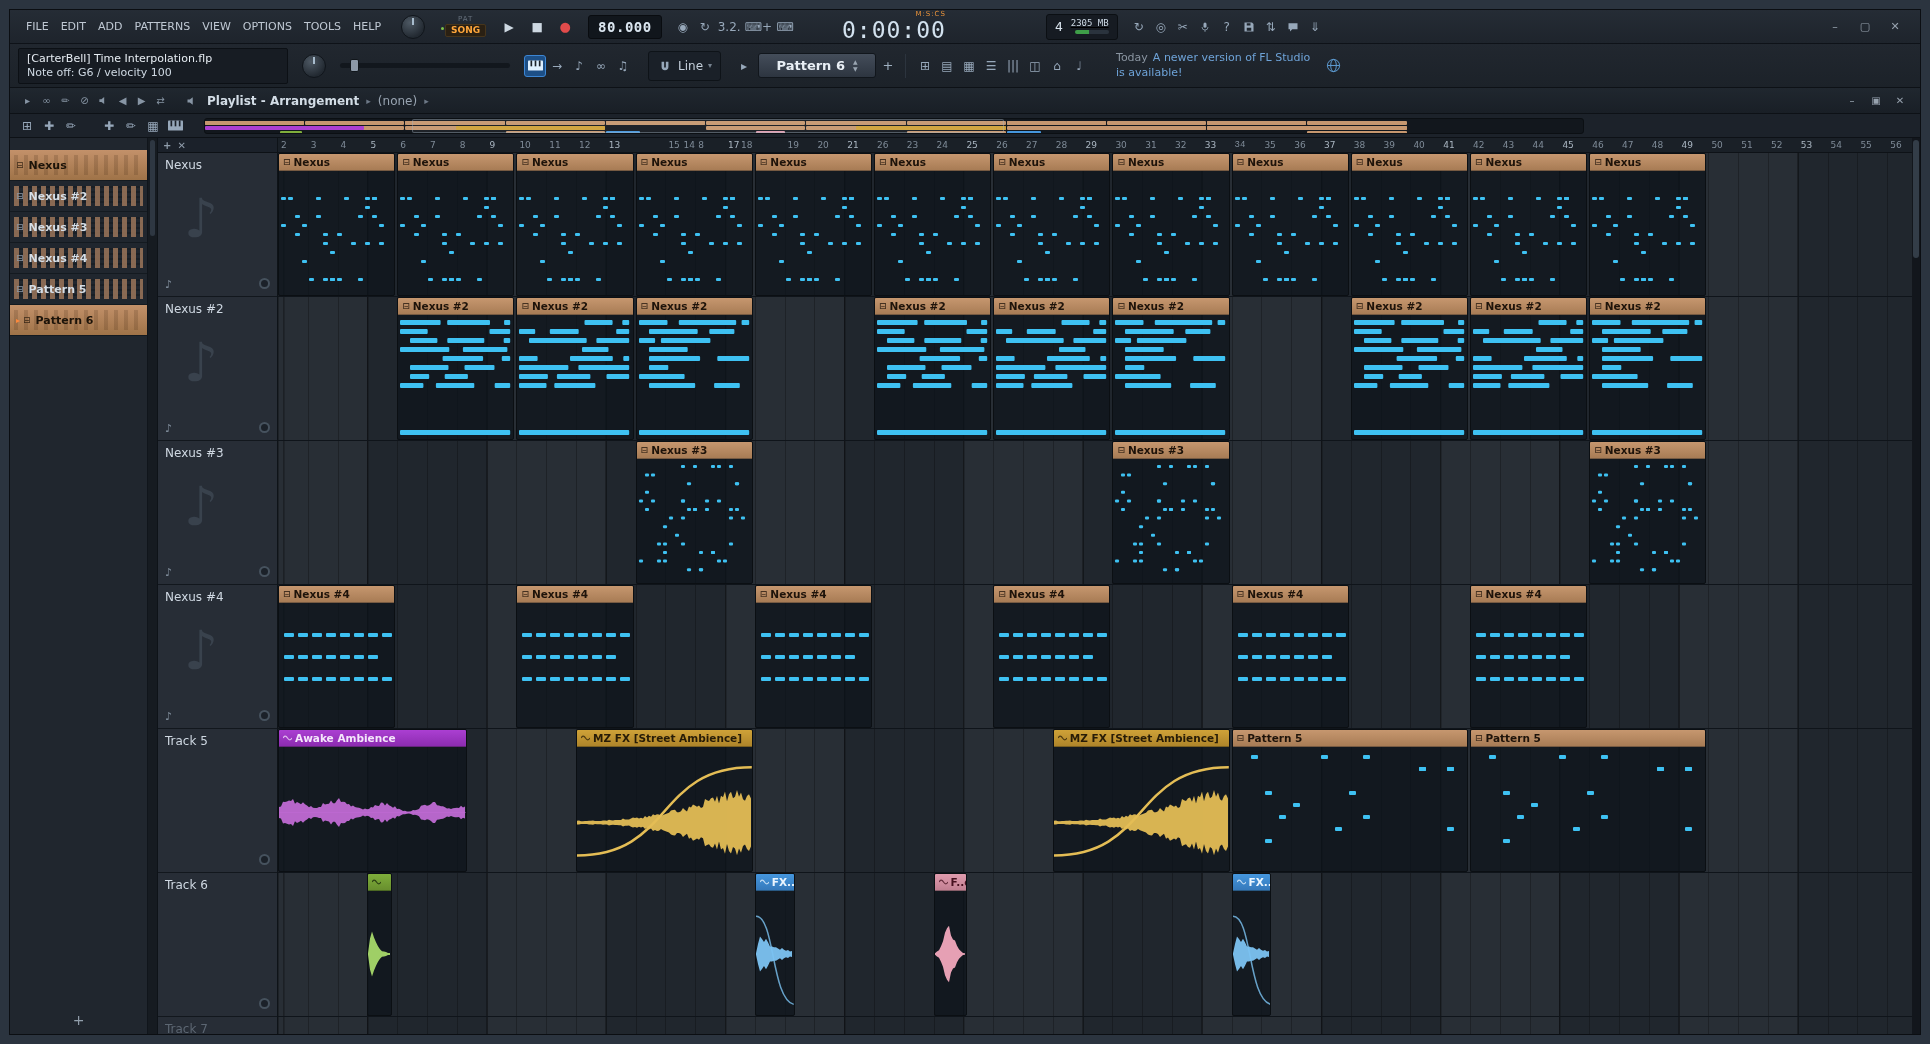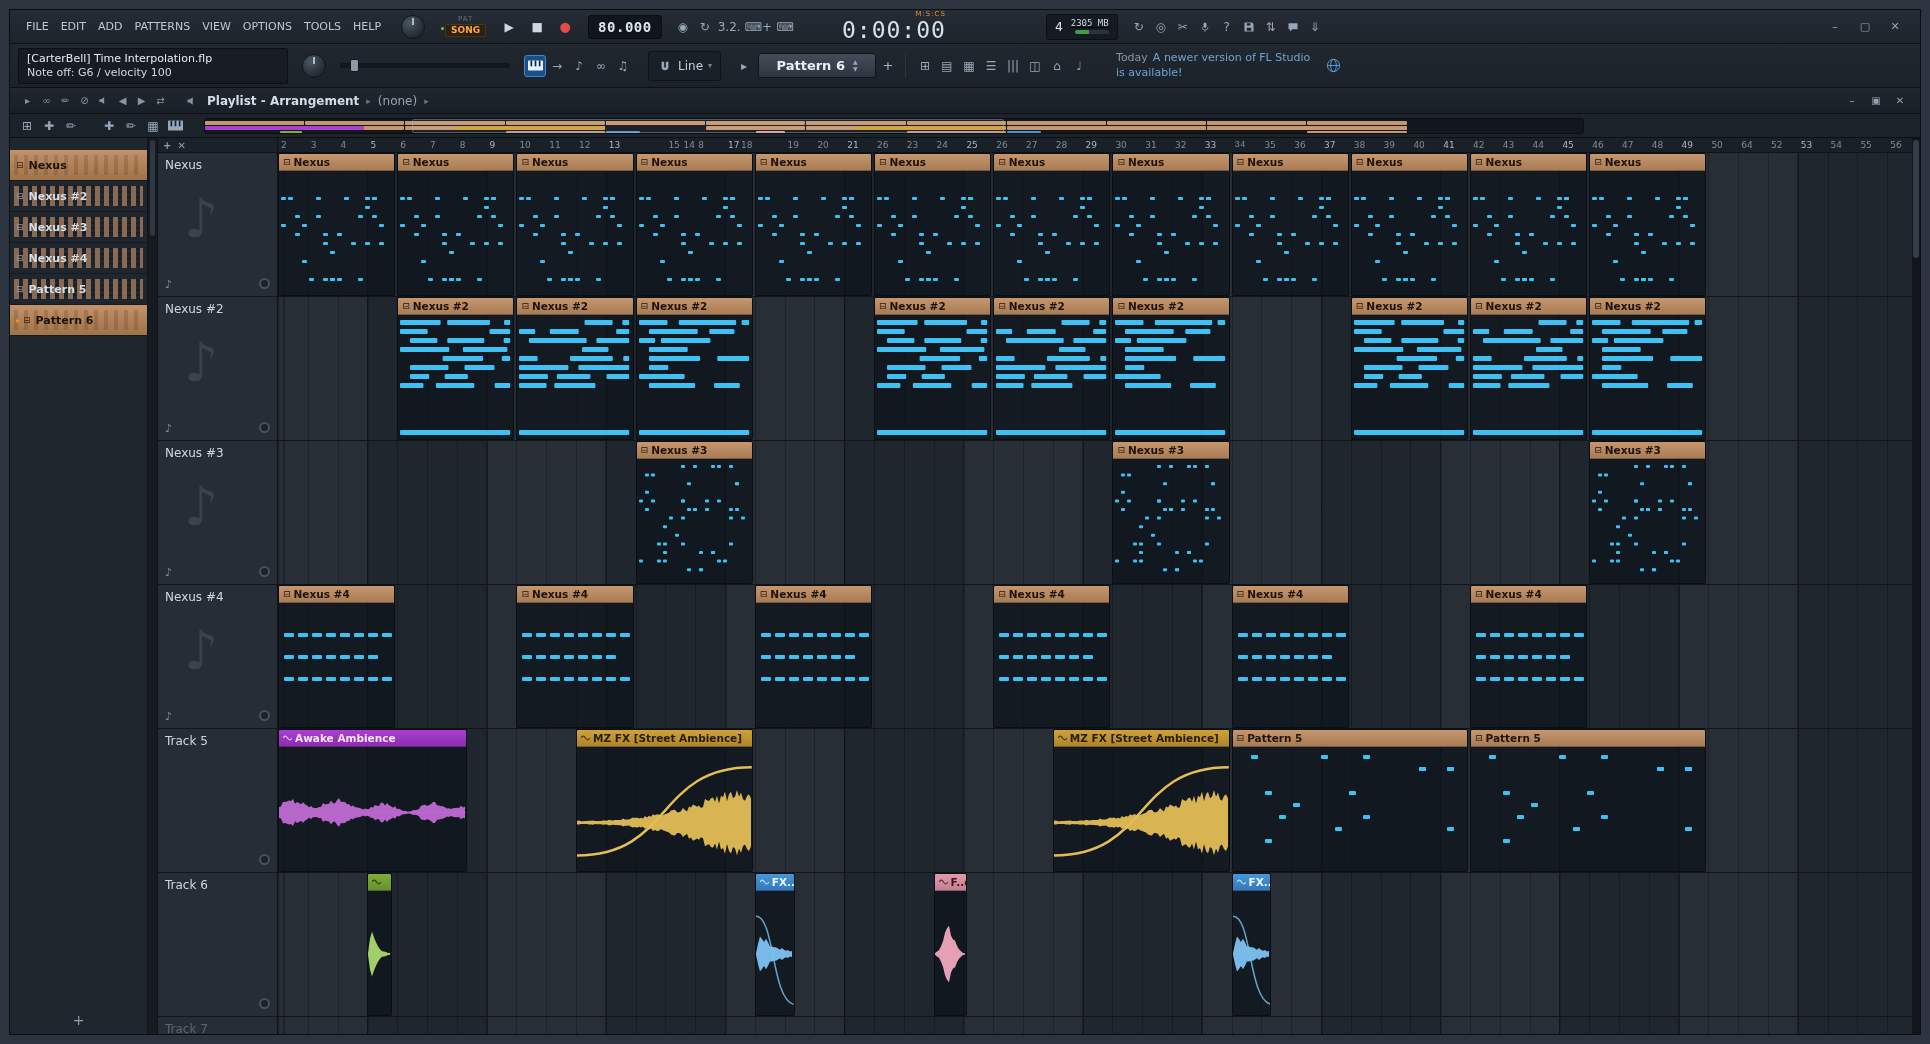--- a/index.html
+++ b/index.html
@@ -505,21 +505,21 @@
               <div class="rnum maj" style="left: 1165.2px;">41</div>
               <div class="rnum" style="left: 1195px;">42</div>
               <div class="rnum" style="left: 1224.8px;">43</div>
               <div class="rnum" style="left: 1254.6px;">44</div>
               <div class="rnum maj" style="left: 1284.4px;">45</div>
               <div class="rnum" style="left: 1314.2px;">46</div>
               <div class="rnum" style="left: 1344px;">47</div>
               <div class="rnum" style="left: 1373.8px;">48</div>
               <div class="rnum maj" style="left: 1403.6px;">49</div>
               <div class="rnum" style="left: 1433.4px;">50</div>
-              <div class="rnum" style="left: 1463.2px;">64</div>
+              <div class="rnum" style="left: 1463.2px;">51</div>
               <div class="rnum" style="left: 1493px;">52</div>
               <div class="rnum maj" style="left: 1522.8px;">53</div>
               <div class="rnum" style="left: 1552.6px;">54</div>
               <div class="rnum" style="left: 1582.4px;">55</div>
               <div class="rnum" style="left: 1612.2px;">56</div>
             </div>
         <div id="lanes-wrap">
           <div id="grid-shading">
                 <div class="gband" style="left: 0px; width: 89.4px;"></div>
                 <div class="gband alt" style="left: 89.4px; width: 119.2px;"></div>

